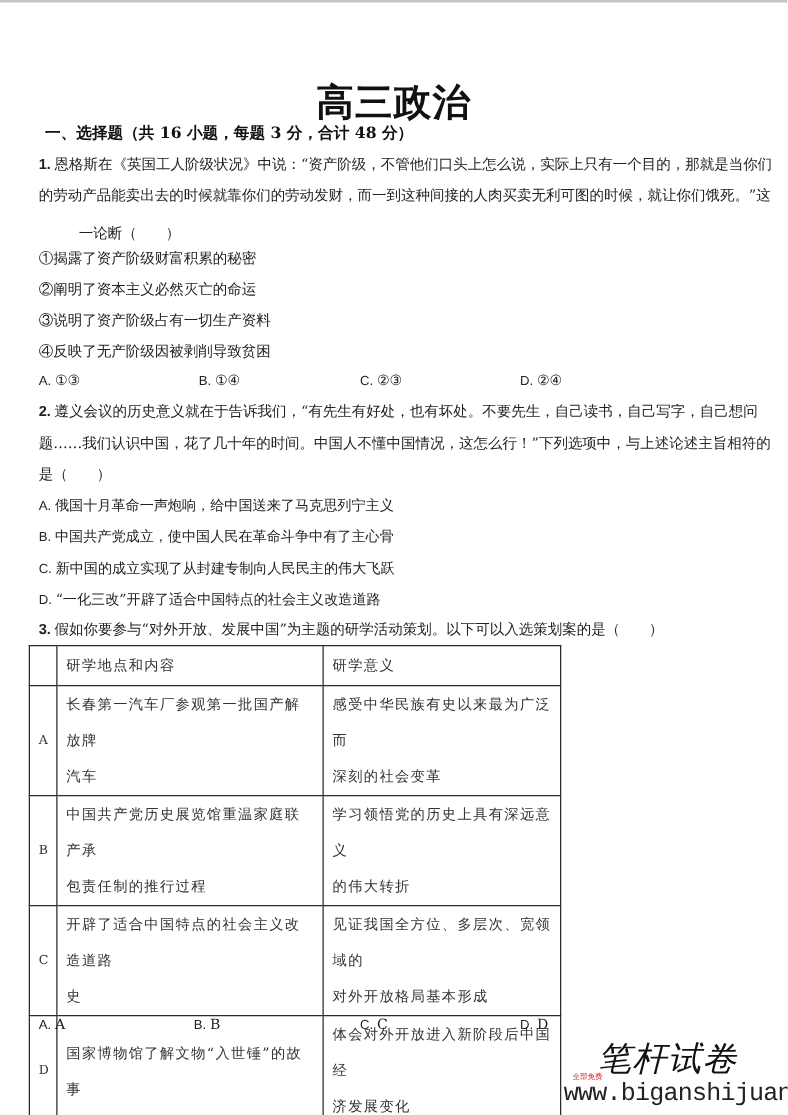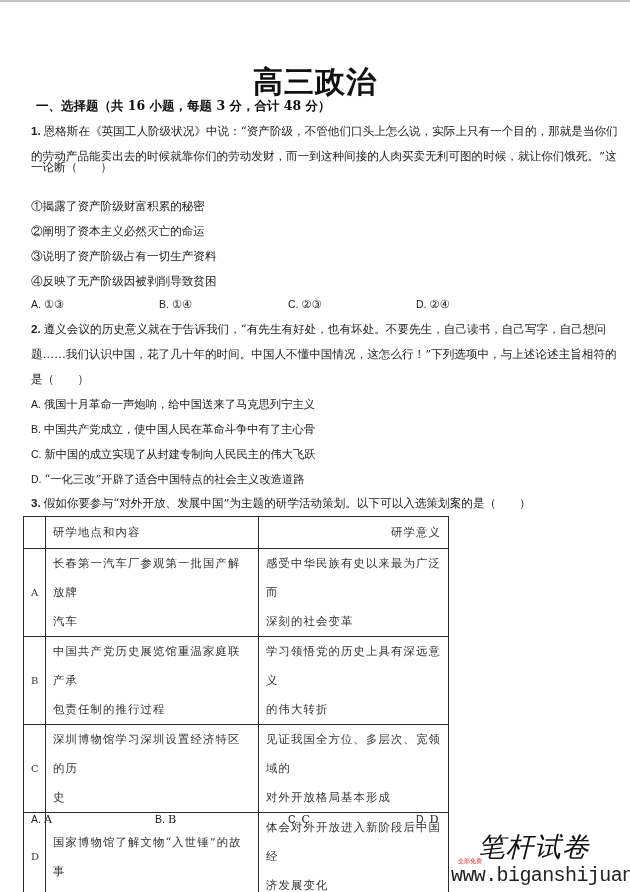--- a/index.html
+++ b/index.html
@@ -49,21 +49,21 @@
 <body>
 
 <div class="topbar"></div>
 
 <div class="abs title">高三政治</div>
 <div class="abs section">一、选择题（共 16 小题，每题 3 分，合计 48 分）</div>
 
 <div>
   <div class="abs line" style="top:124px;"><span class="qnum">1.</span><span>恩格斯在《英国工人阶级状况》中说：“资产阶级，不管他们口头上怎么说，实际上只有一个目的，那就是当你们</span></div>
   <div class="abs line" style="top:149px;">的劳动产品能卖出去的时候就靠你们的劳动发财，而一到这种间接的人肉买卖无利可图的时候，就让你们饿死。”这</div>
-  <div class="abs line" style="top:160px;">一论断（　　）</div>
+  <div class="abs line" style="top:179px;margin-left:32px;">一论断（　　）</div>
 
   <div class="abs line" style="top:199px;text-align:center;">①揭露了资产阶级财富积累的秘密</div>
   <div class="abs line" style="top:224px;">②阐明了资本主义必然灭亡的命运</div>
   <div class="abs line" style="top:249px;">③说明了资产阶级占有一切生产资料</div>
   <div class="abs line" style="top:274px;">④反映了无产阶级因被剥削导致贫困</div>
 
   <div class="abs opt" style="left:31px;top:298px;"><span class="optletter">A.</span><span>①③</span></div>
   <div class="abs opt" style="left:159px;top:298px;"><span class="optletter">B.</span><span>①④</span></div>
   <div class="abs opt" style="left:288px;top:298px;"><span class="optletter">C.</span><span>②③</span></div>
   <div class="abs opt" style="left:416px;top:298px;"><span class="optletter">D.</span><span>②④</span></div>
@@ -81,21 +81,21 @@
 </div>
 
 <div>
   <div class="abs line" style="top:496px;"><span class="qnum">3.</span><span>假如你要参与“对外开放、发展中国”为主题的研学活动策划。以下可以入选策划案的是（　　）</span></div>
 
   <table class="q3">
     <tbody>
         <tr style="height:32px;">
       <td class="key"></td>
       <td style="width:198px;">研学地点和内容</td>
-      <td style="width:175px;text-align:right;">研学意义</td>
+      <td style="width:175px;">研学意义</td>
     </tr>
     <tr style="height:58px;">
       <td class="key">A</td>
       <td>
             <div>长春第一汽车厂参观第一批国产解放牌</div>
             <div>汽车</div>
           </td>
       <td>
             <div>感受中华民族有史以来最为广泛而</div>
             <div>深刻的社会变革</div>
@@ -108,21 +108,21 @@
             <div>包责任制的推行过程</div>
           </td>
       <td>
             <div>学习领悟党的历史上具有深远意义</div>
             <div>的伟大转折</div>
           </td>
     </tr>
     <tr style="height:59px;">
       <td class="key">C</td>
       <td>
-            <div>深圳博物馆学习深圳设置经济特区的历</div>
+            <div>开辟了适合中国特点的社会主义改造道路</div>
             <div>史</div>
           </td>
       <td>
             <div>见证我国全方位、多层次、宽领域的</div>
             <div>对外开放格局基本形成</div>
           </td>
     </tr>
     <tr style="height:60px;">
       <td class="key">D</td>
       <td>

